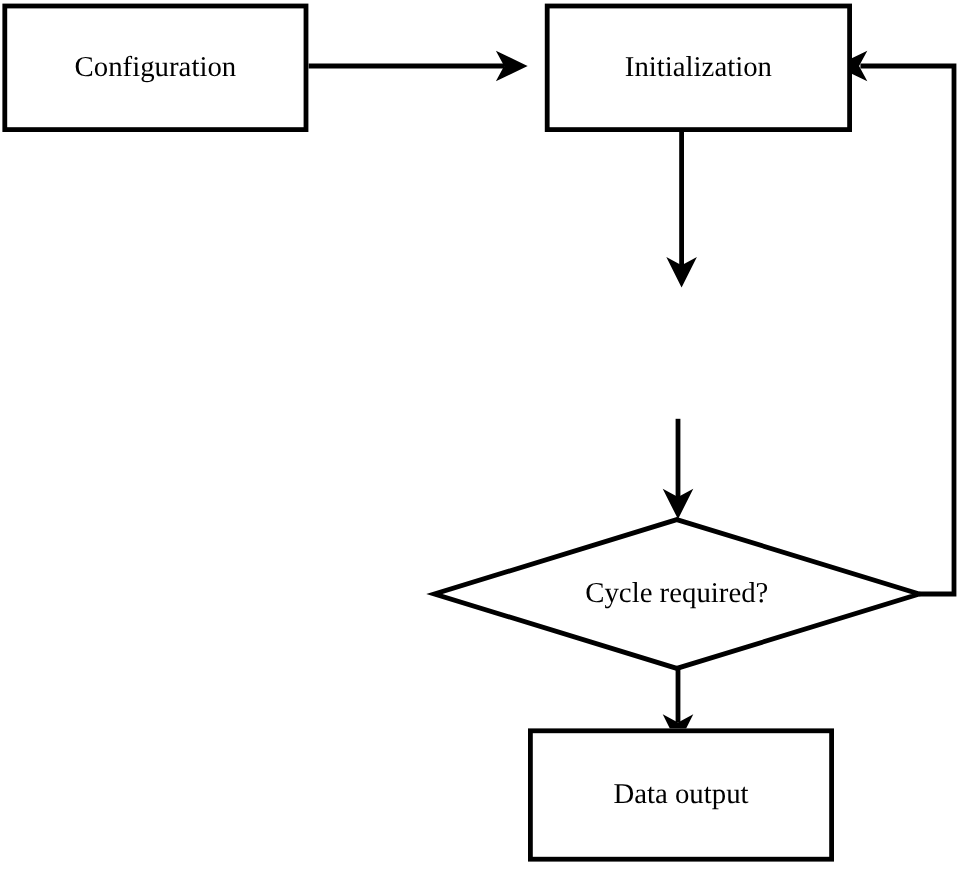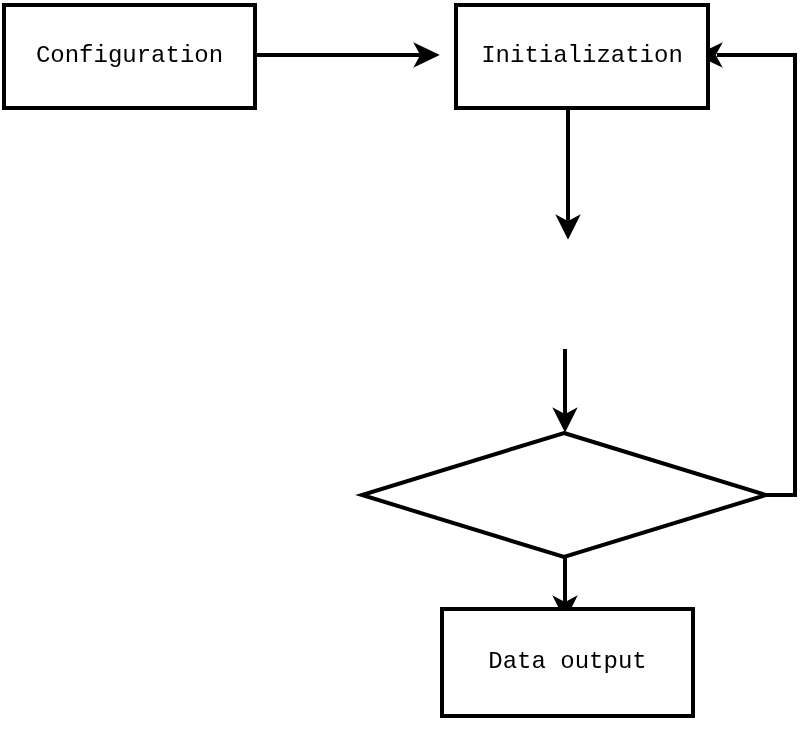--- a/index.html
+++ b/index.html
@@ -5,21 +5,21 @@
   html, body {
     margin: 0;
     padding: 0;
     background: #ffffff;
   }
   .stage {
     position: relative;
     width: 800px;
     height: 734px;
     background: #ffffff;
-    font-family: Liberation Mono, monospace;
+    font-family: Liberation Serif, serif;
     color: #000000;
     overflow: hidden;
   }
   .connector-layer {
     position: absolute;
     left: 0;
     top: 0;
     width: 800px;
     height: 734px;
   }
@@ -95,18 +95,19 @@
 
   <div class="node node-configuration">
     <span>Configuration</span>
   </div>
 
   <div class="node node-initialization">
     <span>Initialization</span>
   </div>
 
 
+  <div class="diamond-label">Cycle required?</div>
 
   <div class="node node-data-output">
     <span>Data output</span>
   </div>
 
 </div>
 
 </body></html>

